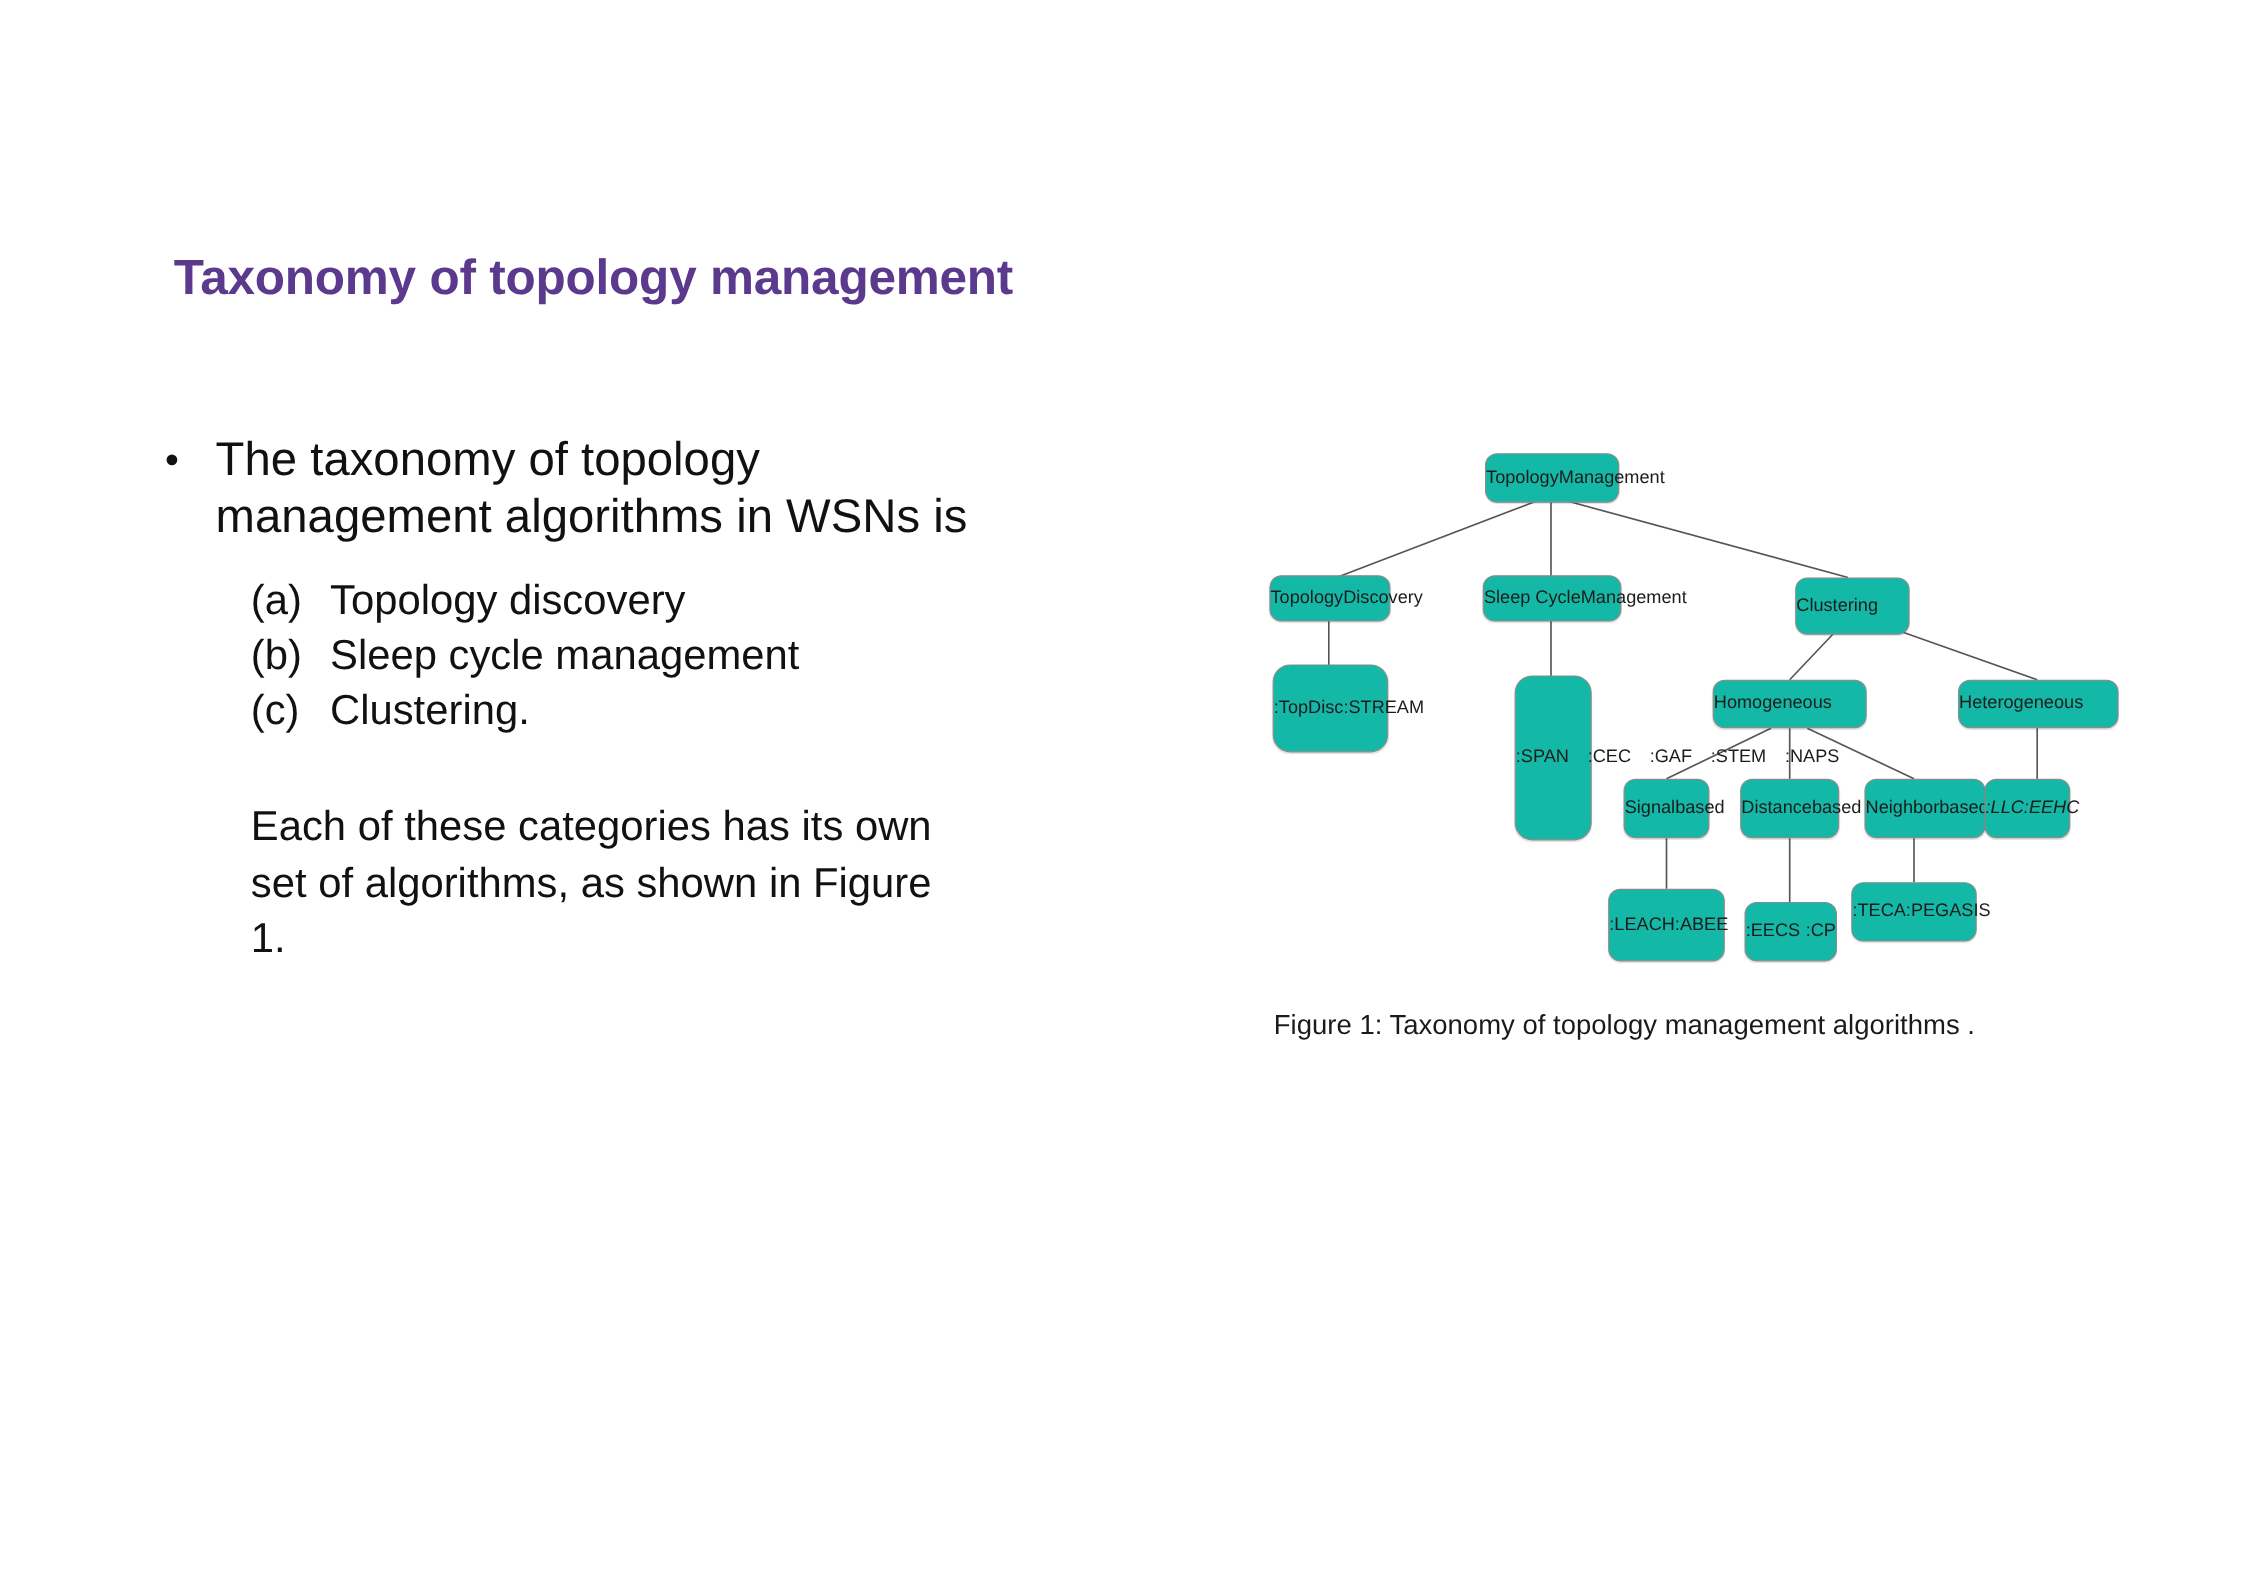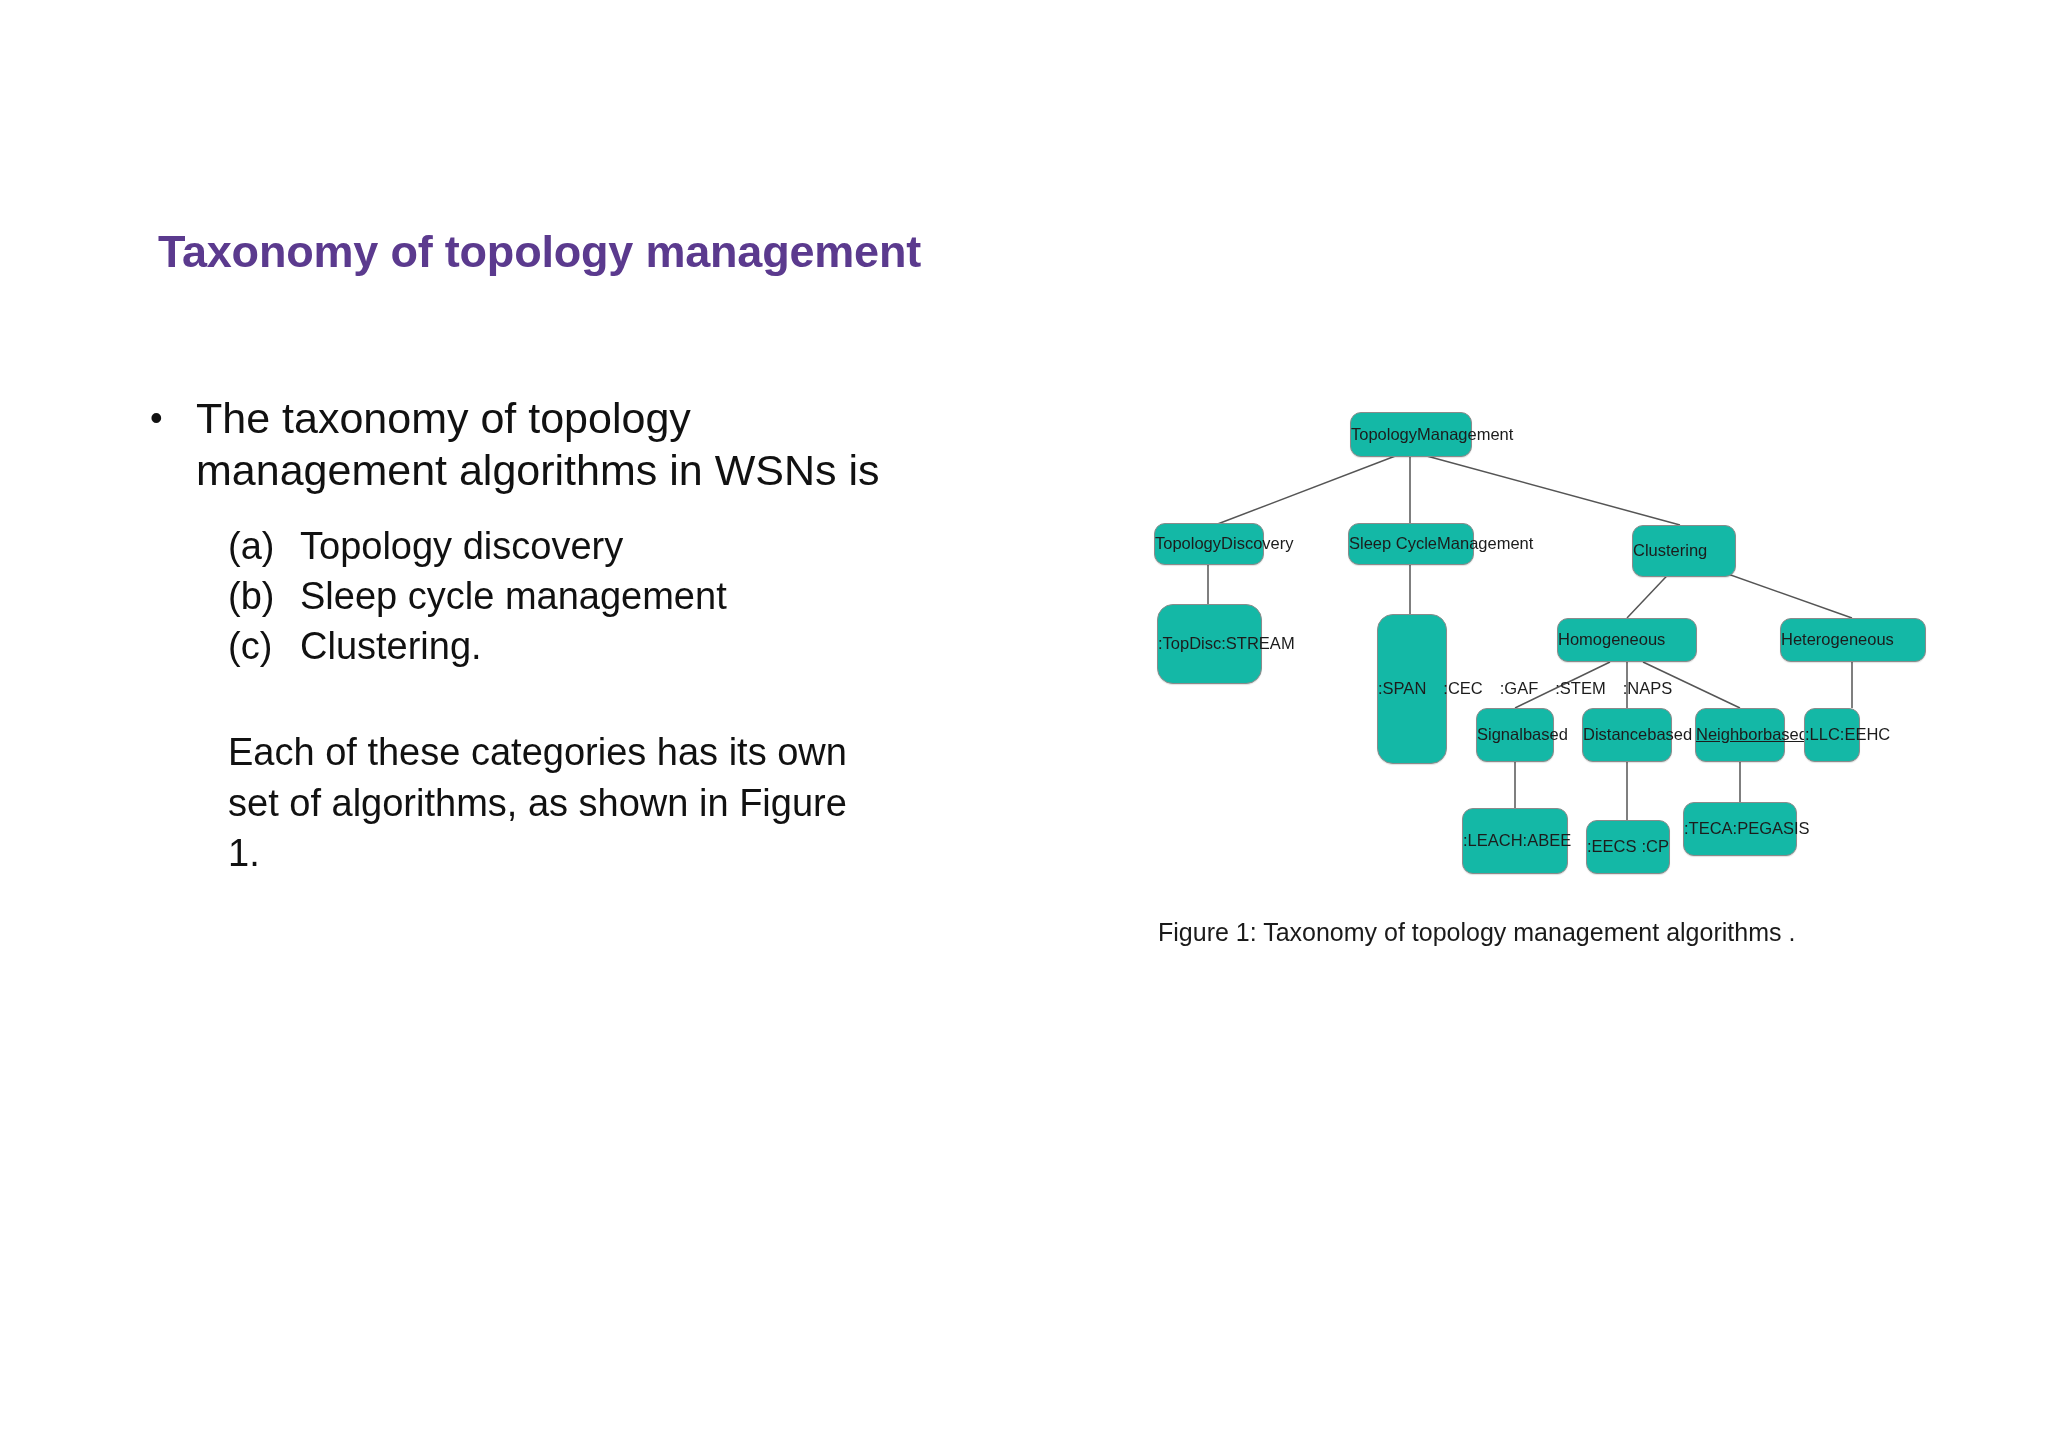--- a/index.html
+++ b/index.html
@@ -251,26 +251,26 @@
       <div class="node" style="left:336px; top:318px; width:78px; height:54px;">
         <span>Signal</span>
         <span>based</span>
       </div>
 
       <div class="node" style="left:442px; top:318px; width:90px; height:54px;">
         <span>Distance</span>
         <span>based</span>
       </div>
 
-      <div class="node" style="left:555px; top:318px; width:90px; height:54px;text-decoration:underline;">
+      <div class="node" style="left:555px; top:318px; width:110px; height:54px;">
         <span>Neighbor</span>
         <span>based</span>
       </div>
 
-      <div class="node" style="left:664px; top:318px; width:56px; height:54px;">
+      <div class="node" style="left:664px; top:318px; width:78px; height:54px;font-style:italic;">
         <span>:LLC</span>
         <span>:EEHC</span>
       </div>
 
       <div class="node" style="left:322px; top:418px; width:106px; height:66px;">
         <span>:LEACH</span>
         <span>:ABEE</span>
       </div>
 
       <div class="node" style="left:446px; top:430px; width:84px; height:54px;">

